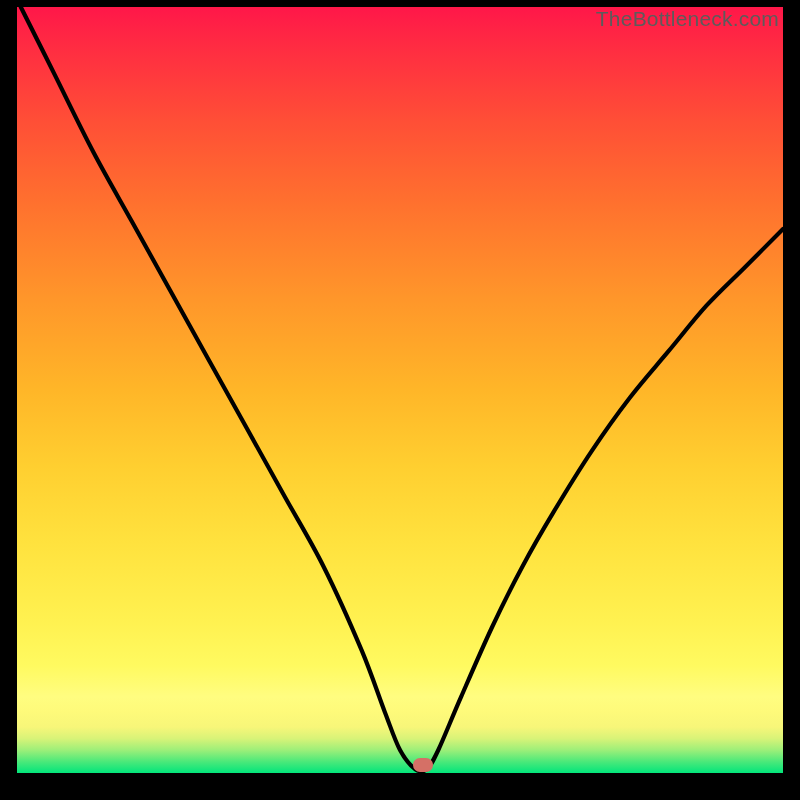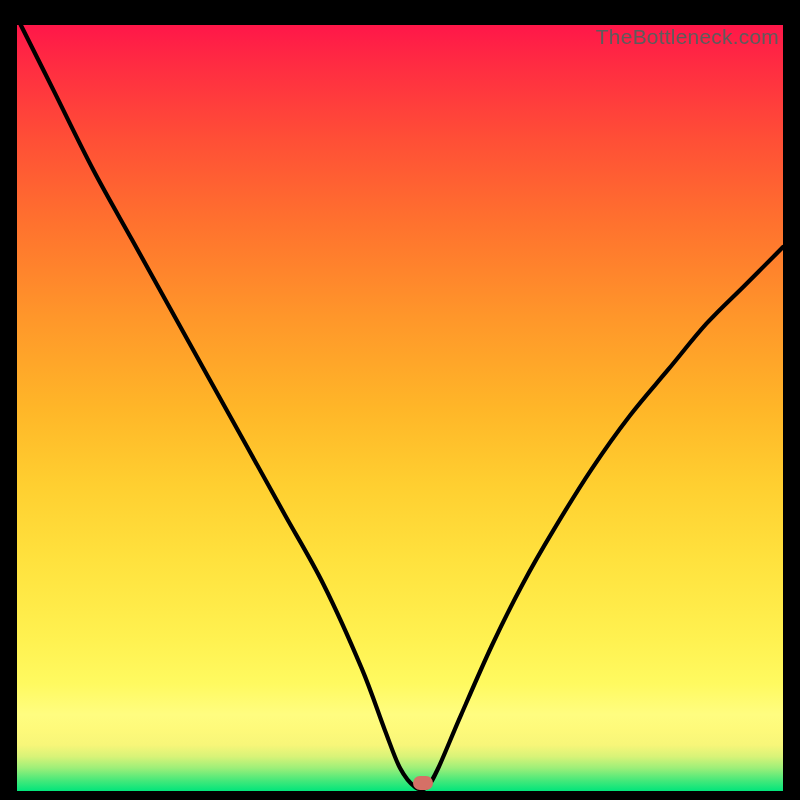--- a/index.html
+++ b/index.html
@@ -7,21 +7,21 @@
     padding: 0;
     width: 800px;
     height: 800px;
     background: #000;
     overflow: hidden;
     font-family: Arial, Helvetica, sans-serif;
   }
   .frame {
     position: absolute;
     left: 17px;
-    top: 25px;
+    top: 7px;
     width: 766px;
     height: 766px;
     background: #000;
   }
   .plot-area {
     position: absolute;
     left: 0;
     top: 0;
     width: 766px;
     height: 766px;

